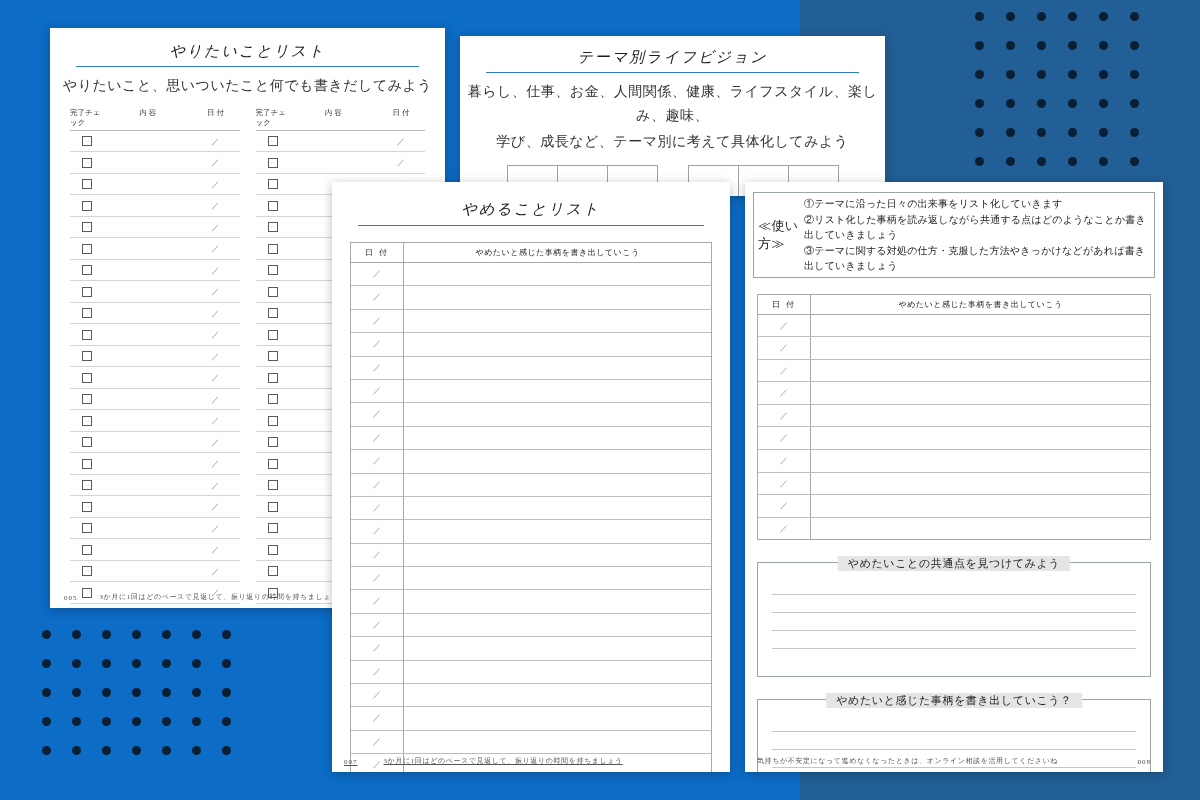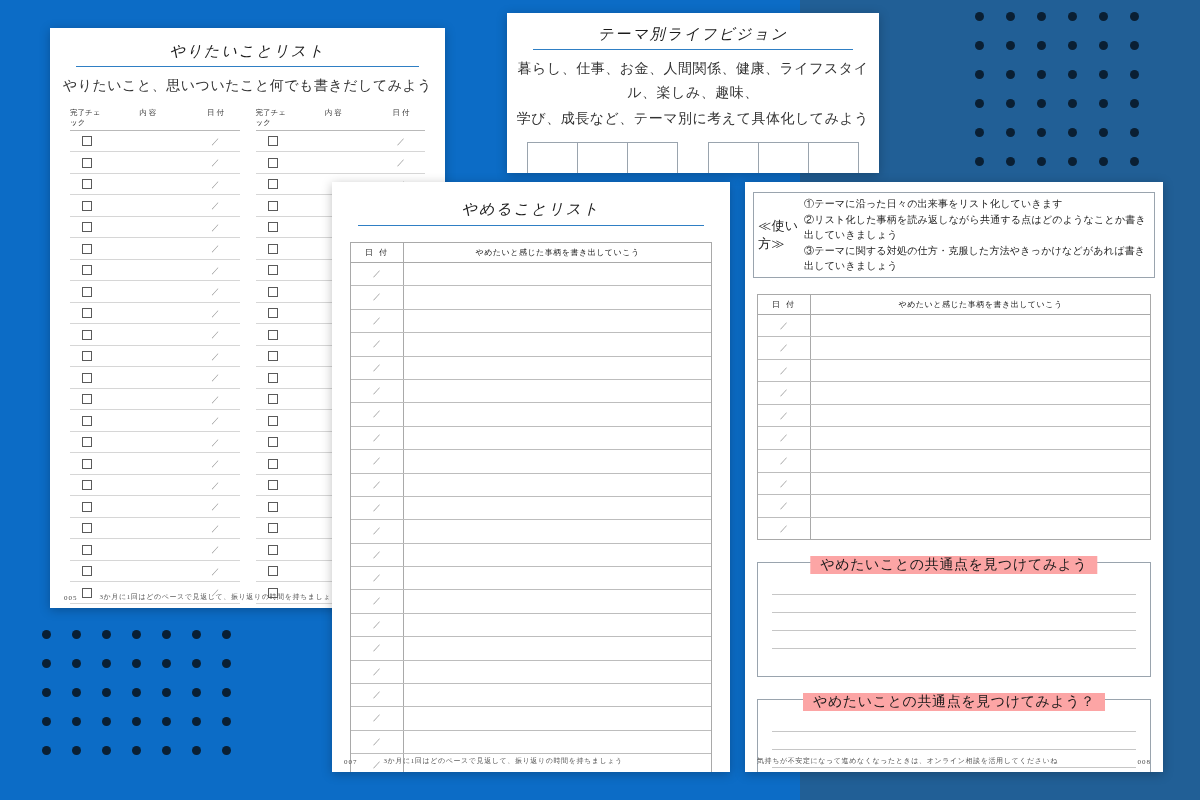--- a/index.html
+++ b/index.html
@@ -139,24 +139,23 @@
     height: 8px;
     border: 1px solid #5a5a5a;
     display: block;
   }
   #page-005 .footer { padding: 0 14px; }
   #page-005 .footer .fnote { margin-left: 22px; letter-spacing: .6px; }
 
   
   #page-006 {
     left: 460px;
-    top: 13px;
-    width: 372px;
+    top: 36px;
+    width: 425px;
     height: 160px;
-    margin-left: 47px;
   }
   #page-006 .sheet-title { margin-top: 12px; }
   .vision-grids {
     display: flex;
     justify-content: center;
     gap: 30px;
     padding: 12px 20px 0 20px;
   }
   .vgrid {
     display: grid;
@@ -211,21 +210,21 @@
   .quit-row:last-child { border-bottom: none; }
   .quit-row .qc1 {
     width: 52px;
     border-right: 1px solid #a9a9a9;
     text-align: center;
     font-size: 8px;
     color: #888;
     line-height: 22.4px;
   }
   .quit-row .qc2 { flex: 1; }
-  #page-007 .footer { padding: 0 12px; }
+  #page-007 .footer { padding: 0 12px; text-decoration: underline; }
   #page-007 .footer .fnote { margin-left: 26px; letter-spacing: .6px; }
 
   
   #page-008 {
     left: 745px;
     top: 182px;
     width: 418px;
     height: 590px;
   }
   .usage-box {
@@ -255,23 +254,23 @@
     margin: 22px 12px 0 12px;
     border: 1px solid #9aa4ae;
     position: relative;
     padding: 14px 14px 10px 14px;
   }
   .note-box .nb-title {
     position: absolute;
     top: -7px;
     left: 50%;
     transform: translateX(-50%);
-    background: #fca5a5;
+    background: #e5e5e5;
     padding: 0 10px;
-    font-size: 14px;
+    font-size: 11px;
     color: #1b1b1b;
     white-space: nowrap;
     letter-spacing: .6px;
   }
   .note-box .nb-line {
     height: 17px;
     border-bottom: 1px solid #c6c6c6;
   }
   .note-box .nb-line:last-child { border-bottom: none; }
   #page-008 .footer { padding: 0 12px; justify-content: space-between; }
@@ -910,21 +909,21 @@
       <div id="note1-lines">
           <div class="nb-line"></div>
           <div class="nb-line"></div>
           <div class="nb-line"></div>
           <div class="nb-line"></div>
           <div class="nb-line"></div>
         </div>
     </div>
 
     <div class="note-box">
-      <div class="nb-title">やめたいことの共通点を見つけてみよう？</div>
+      <div class="nb-title">やめたいと感じた事柄を書き出していこう？</div>
       <div id="note2-lines">
           <div class="nb-line"></div>
           <div class="nb-line"></div>
           <div class="nb-line"></div>
           <div class="nb-line"></div>
           <div class="nb-line"></div>
         </div>
     </div>
 
     <div class="footer">

